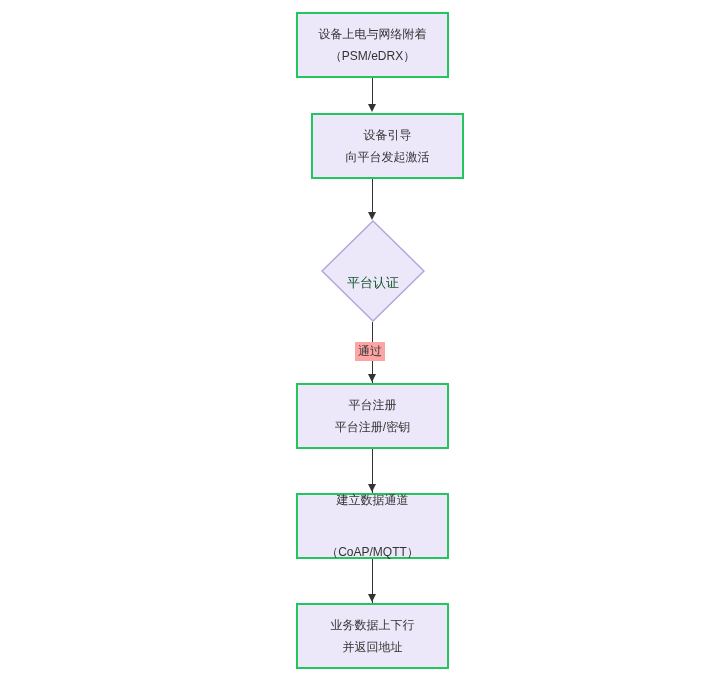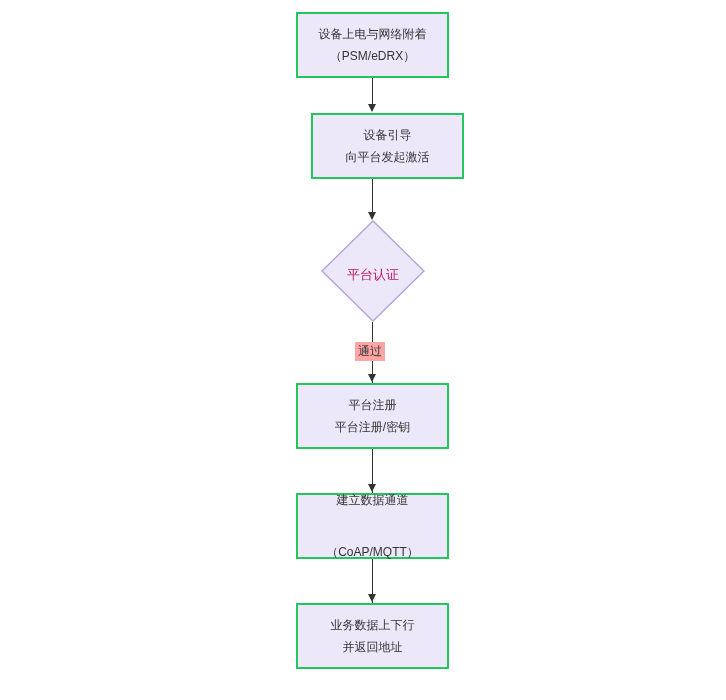--- a/index.html
+++ b/index.html
@@ -47,27 +47,27 @@
   .node-diamond .diamond-shape {
     position: absolute;
     left: 0;
     top: 0;
     width: 100%;
     height: 100%;
   }
   .node-diamond .diamond-label {
     position: absolute;
     left: 0;
-    top: 4px;
+    top: 12px;
     width: 100%;
     height: 100%;
     display: flex;
     align-items: center;
     justify-content: center;
-    color: #be185d;
+    color: #14532d;
     font-size: 13px;
     line-height: 22px;
     white-space: nowrap;
   }
 
   
   .edge {
     position: absolute;
     left: 372px;
     width: 1px;

